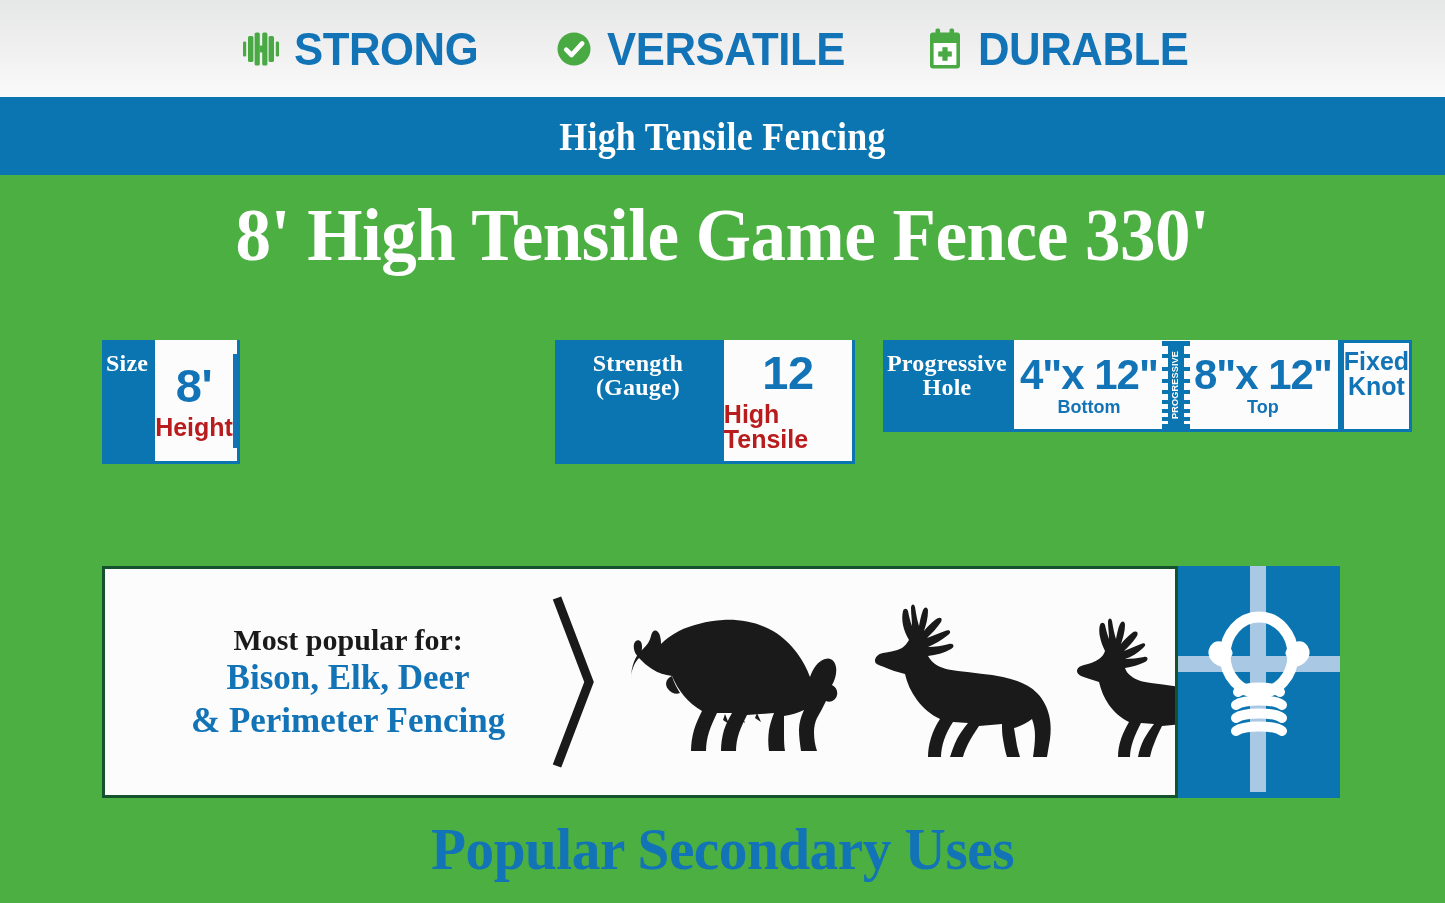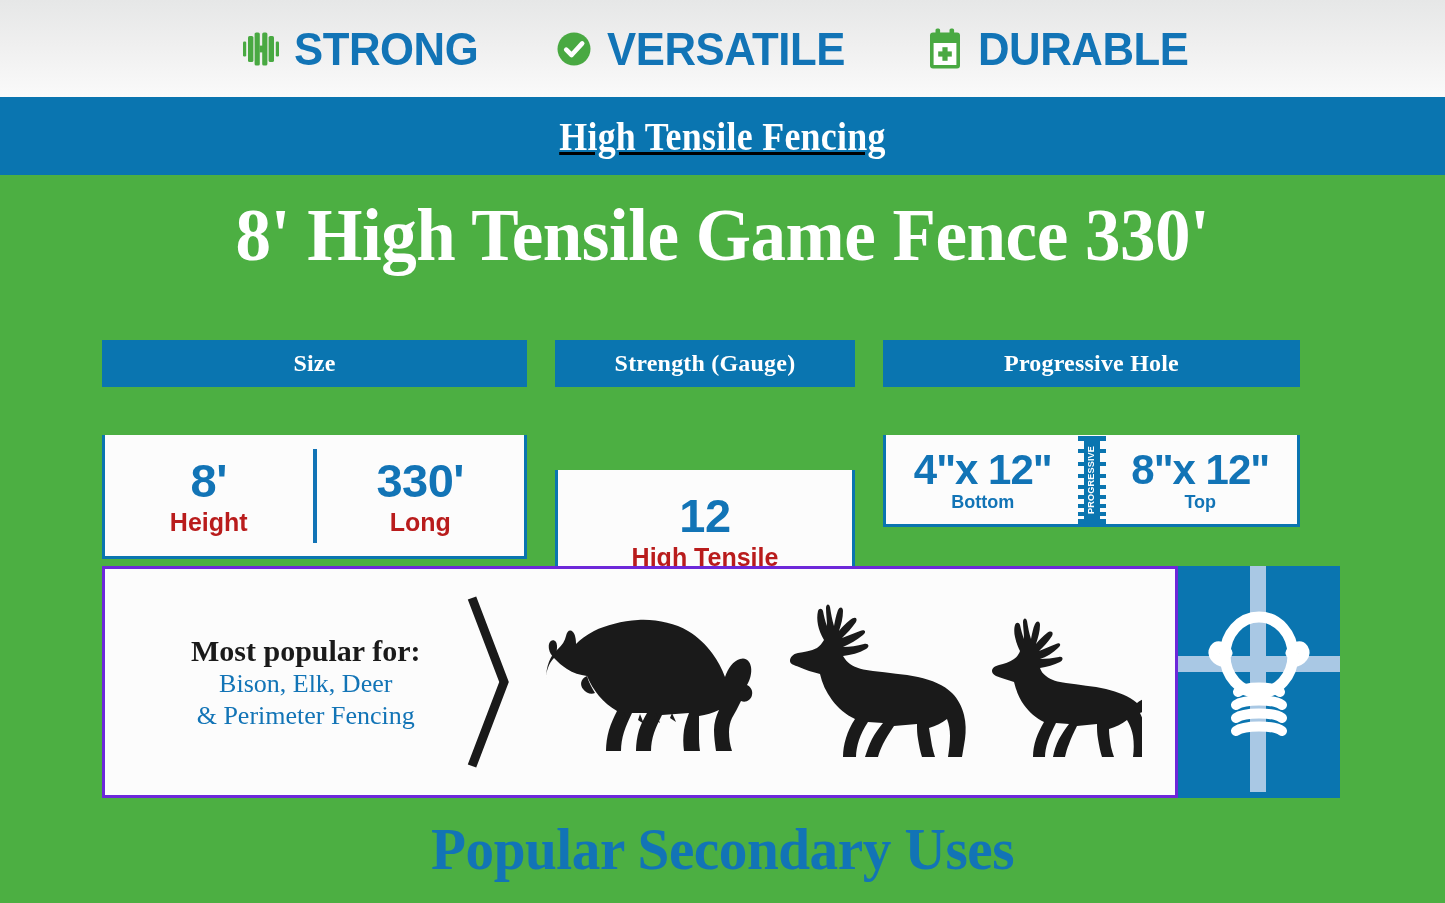--- a/index.html
+++ b/index.html
@@ -51,21 +51,20 @@
   
   .sub-banner {
     position: absolute;
     top: 97px; left: 0;
     width: 1445px;
     height: 78px;
     background: #0A75B0;
     display: flex;
     align-items: center;
     justify-content: center;
-    text-decoration: underline;
   }
   .sub-banner-text {
     font-family: "Liberation Serif", serif;
     font-weight: bold;
     color: #FFFFFF;
     font-size: 39px;
     letter-spacing: 0.3px;
     transform: scaleX(0.92);
     line-height: 1;
   }
@@ -88,21 +87,21 @@
   
   .cards-row {
     position: absolute;
     top: 340px;
     left: 102px;
     width: 1238px;
     display: flex;
     align-items: flex-start;
     gap: 28px;
   }
-  .card { display: flex; flex-direction: column; gap: 48px; }
+  .card { display: flex; flex-direction: row; }
   .card-size      { width: 425px; }
   .card-strength  { width: 300px; }
   .card-hole      { width: 417px; border-radius: 15px; }
 
   .card-header {
     background: #0A75B0;
     color: #FFFFFF;
     font-family: "Liberation Serif", serif;
     font-weight: bold;
     font-size: 24px;
@@ -149,21 +148,20 @@
     margin-top: 6px;
     line-height: 1;
   }
 
   .strength-body {
     height: 124px;
     display: flex;
     flex-direction: column;
     align-items: center;
     justify-content: center;
-    margin-top: 35px;
   }
 
   
   .hole-body {
     height: 92px;
     display: flex;
     align-items: center;
     justify-content: center;
     gap: 0px;
     padding: 0 6px;
@@ -210,42 +208,42 @@
     position: absolute;
     top: 566px;
     left: 102px;
     width: 1238px;
     height: 232px;
     display: flex;
   }
   .popular-white {
     flex: 1;
     background: #FCFCFC;
-    border: 3px solid #6d28d9;
+    border: 3px solid #14532d;
     display: flex;
     align-items: center;
     position: relative;
     overflow: hidden;
   }
   .popular-text {
     margin-left: 86px;
     text-align: center;
     flex: 0 0 auto;
   }
   .popular-head {
     font-family: "Liberation Serif", serif;
     font-weight: bold;
     font-size: 30px;
     color: #1A1A1A;
     line-height: 1.18;
   }
   .popular-list {
     font-family: "Liberation Serif", serif;
-    font-weight: normal;
-    font-size: 26px;
+    font-weight: bold;
+    font-size: 35px;
     color: #1274B6;
     line-height: 1.22;
     margin-top: 0;
     white-space: pre-line;
   }
   .chevron { margin-left: 44px; flex: 0 0 auto; }
   .animals { margin-left: 20px; flex: 0 0 auto; }
 
   .knot-panel {
     width: 162px;
@@ -325,24 +323,20 @@
   <div class="cards-row">
 
     <div class="card card-size">
       <div class="card-header">Size</div>
       <div class="card-body size-body">
         <div class="size-cell">
           <div class="big-num">8'</div>
           <div class="sub-label">Height</div>
         </div>
         <div class="size-divider"></div>
-        <div class="size-cell">
-          <div class="big-num">330'</div>
-          <div class="sub-label">Long</div>
-        </div>
       </div>
     </div>
 
     <div class="card card-strength">
       <div class="card-header">Strength (Gauge)</div>
       <div class="card-body strength-body">
         <div class="big-num">12</div>
         <div class="sub-label">High Tensile</div>
       </div>
     </div>

